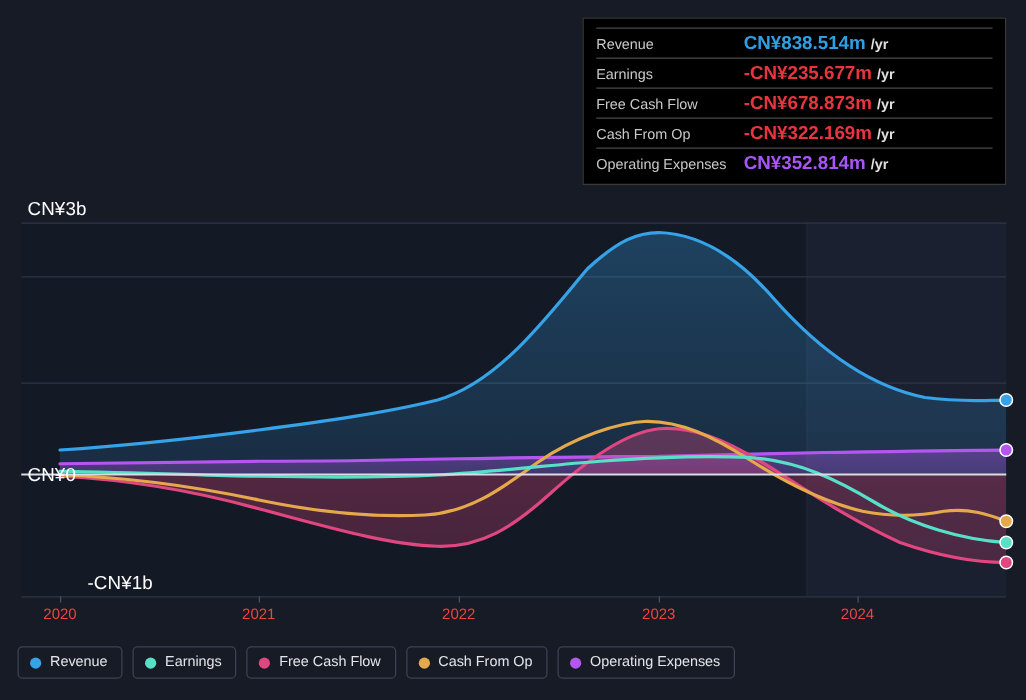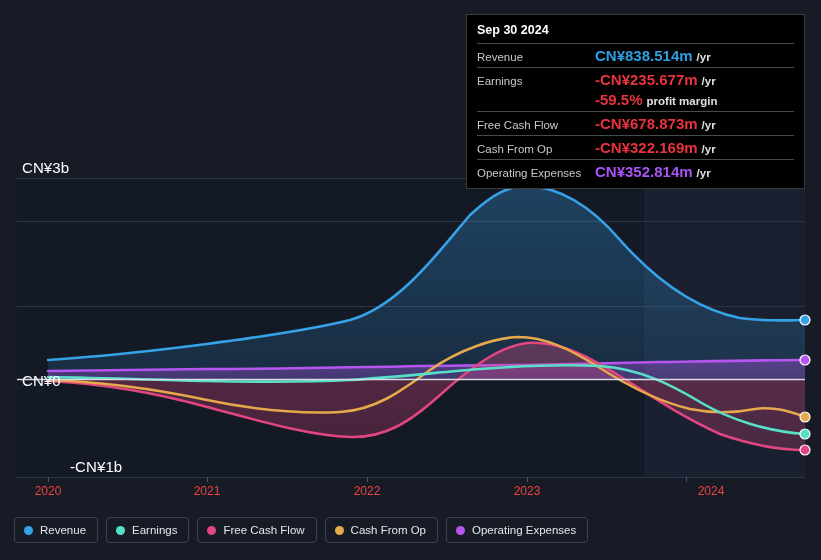--- a/index.html
+++ b/index.html
@@ -221,42 +221,36 @@
   </svg>
 
   <div class="axis-label y-label" id="y-label-top">CN¥3b</div>
   <div class="axis-label y-label" id="y-label-zero">CN¥0</div>
   <div class="axis-label y-label" id="y-label-bottom">-CN¥1b</div>
 
   <div class="x-label" style="left:48px;">2020</div>
   <div class="x-label" style="left:207px;">2021</div>
   <div class="x-label" style="left:367px;">2022</div>
   <div class="x-label" style="left:527px;">2023</div>
-  <div class="x-label" style="left:686px;margin-left:25px;">2024</div>
+  <div class="x-label" style="left:686px;">2024</div>
 
   <div id="tooltip">
-    <div id="tooltip-title">Sep 30 2024</div>
 
     <div class="tt-row">
       <span class="tt-label">Revenue</span>
       <span class="tt-value" style="color:#2f9fe3">CN¥838.514m</span>
       <span class="tt-suffix">/yr</span>
     </div>
 
     <div class="tt-row">
       <span class="tt-label">Earnings</span>
       <span class="tt-value" style="color:#e8343f">-CN¥235.677m</span>
       <span class="tt-suffix">/yr</span>
     </div>
 
-    <div class="tt-row no-rule">
-      <span class="tt-label"></span>
-      <span class="tt-value" style="color:#e8343f">-59.5%</span>
-      <span class="tt-suffix">profit margin</span>
-    </div>
 
     <div class="tt-row">
       <span class="tt-label">Free Cash Flow</span>
       <span class="tt-value" style="color:#e8343f">-CN¥678.873m</span>
       <span class="tt-suffix">/yr</span>
     </div>
 
     <div class="tt-row">
       <span class="tt-label">Cash From Op</span>
       <span class="tt-value" style="color:#e8343f">-CN¥322.169m</span>

